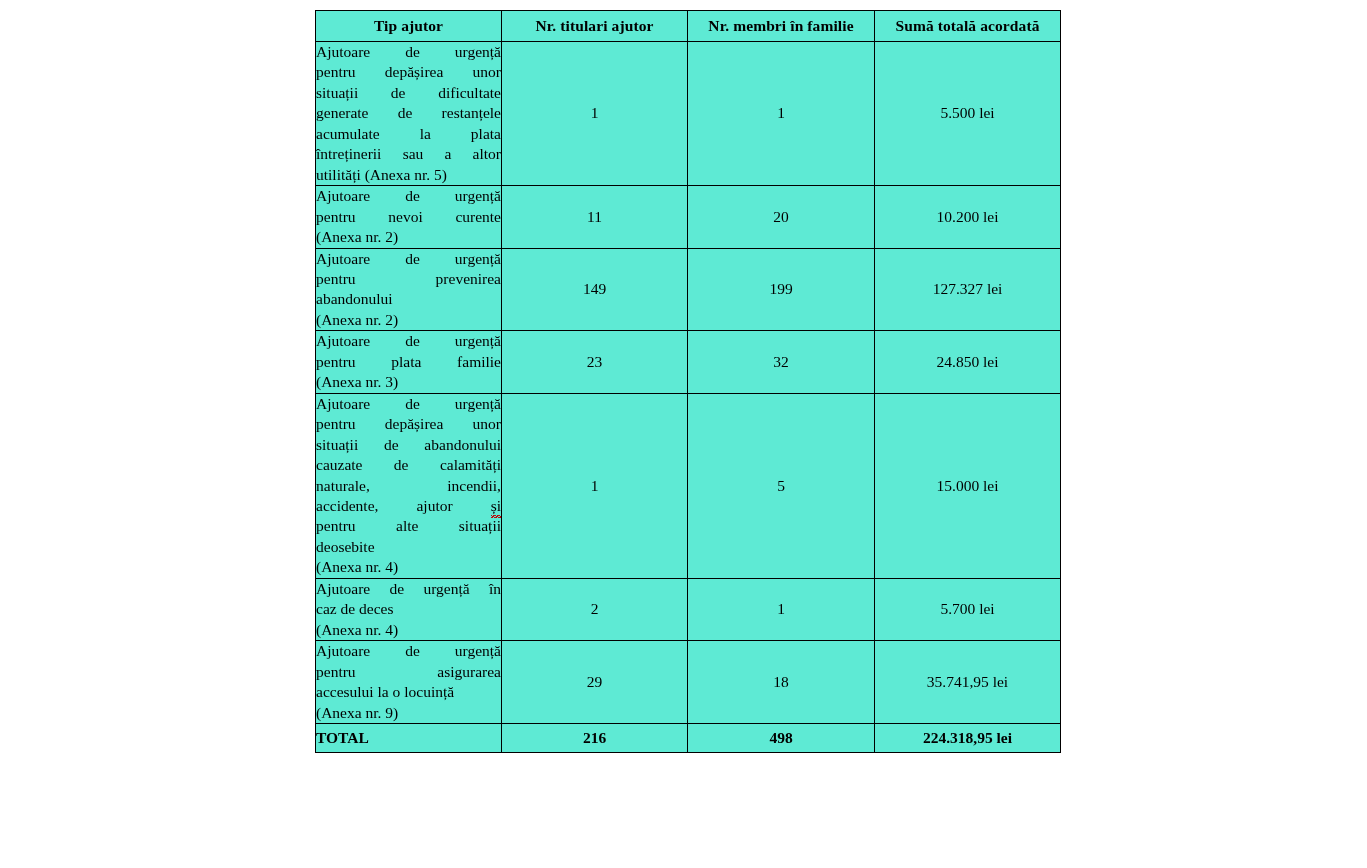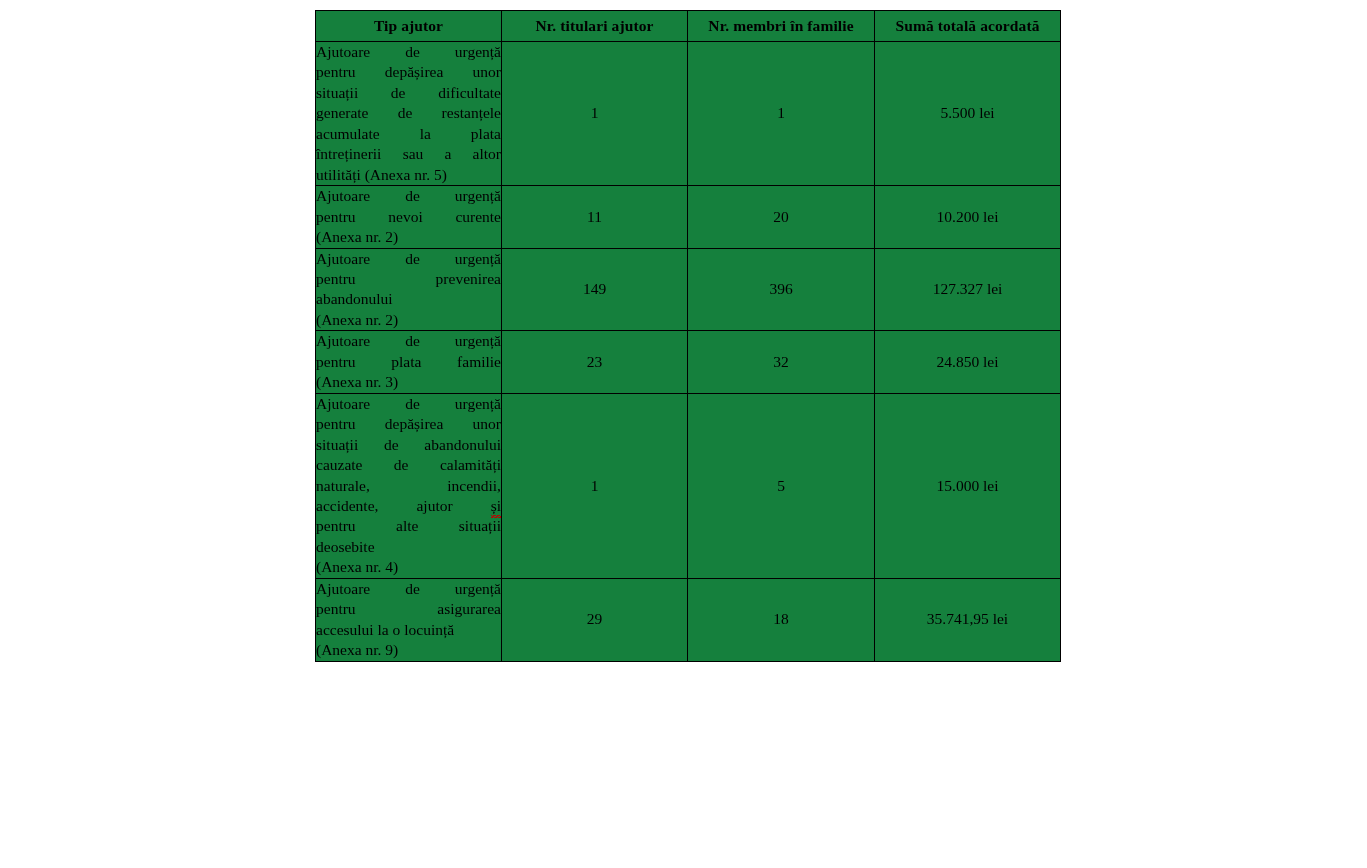--- a/index.html
+++ b/index.html
@@ -21,21 +21,21 @@
     height: 868px;
     background: #ffffff;
   }
   #aid-table {
     position: absolute;
     left: 315px;
     top: 10px;
     width: 745px;
     border-collapse: collapse;
     table-layout: fixed;
-    background: #15803d;
+    background: #5eead4;
     padding-left: 28px;
   }
   #aid-table col.c-type   { width: 186px; }
   #aid-table col.c-hold   { width: 186px; }
   #aid-table col.c-memb   { width: 187px; }
   #aid-table col.c-sum    { width: 186px; }
 
   #aid-table th,
   #aid-table td {
     border: 1px solid #000000;
@@ -168,21 +168,21 @@
       </tr>
 
       <tr>
         <td class="type">
           <span class="ln">Ajutoare de urgență</span>
           <span class="ln">pentru prevenirea</span>
           <span class="ln last">abandonului</span>
           <span class="ln last">(Anexa nr. 2)</span>
         </td>
         <td class="val">149</td>
-        <td class="val">396</td>
+        <td class="val">199</td>
         <td class="val">127.327 lei</td>
       </tr>
 
       <tr>
         <td class="type">
           <span class="ln">Ajutoare de urgență</span>
           <span class="ln">pentru plata familie</span>
           <span class="ln last">(Anexa nr. 3)</span>
         </td>
         <td class="val">23</td>
@@ -203,30 +203,46 @@
           </span>
           <span class="ln">pentru alte situații</span>
           <span class="ln last">deosebite</span>
           <span class="ln last">(Anexa nr. 4)</span>
         </td>
         <td class="val">1</td>
         <td class="val">5</td>
         <td class="val">15.000 lei</td>
       </tr>
 
+      <tr>
+        <td class="type">
+          <span class="ln">Ajutoare de urgență în</span>
+          <span class="ln last">caz de deces</span>
+          <span class="ln last">(Anexa nr. 4)</span>
+        </td>
+        <td class="val">2</td>
+        <td class="val">1</td>
+        <td class="val">5.700 lei</td>
+      </tr>
 
       <tr>
         <td class="type">
           <span class="ln">Ajutoare de urgență</span>
           <span class="ln">pentru asigurarea</span>
           <span class="ln last">accesului la o locuință</span>
           <span class="ln last">(Anexa nr. 9)</span>
         </td>
         <td class="val top">29</td>
         <td class="val top">18</td>
         <td class="val top">35.741,95 lei</td>
       </tr>
 
+      <tr class="total">
+        <td class="label">TOTAL</td>
+        <td class="val">216</td>
+        <td class="val">498</td>
+        <td class="val">224.318,95 lei</td>
+      </tr>
 
     </tbody>
   </table>
 
 </div>
 
 </body></html>

